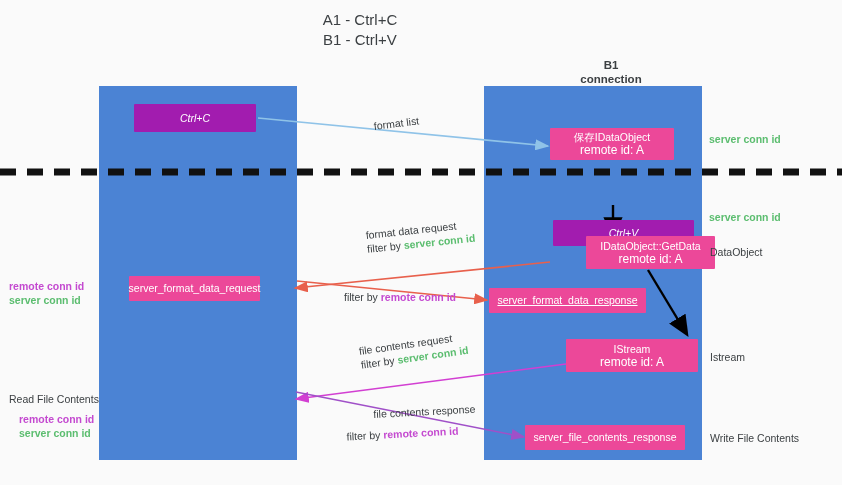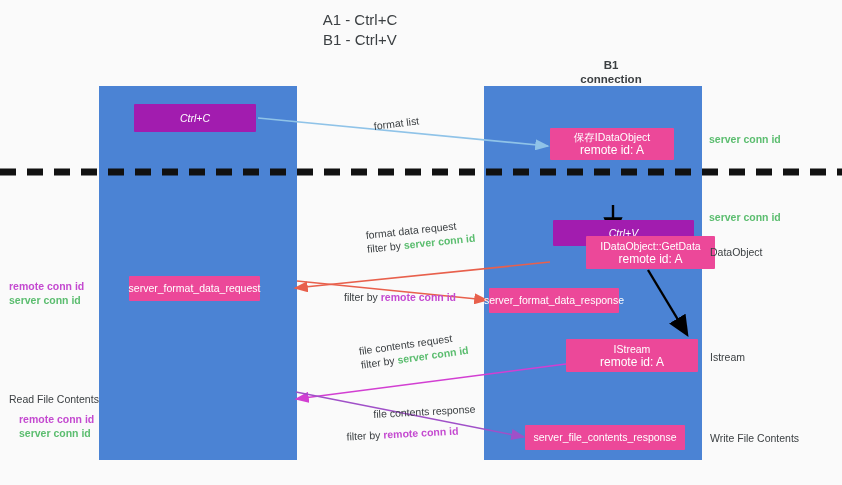--- a/index.html
+++ b/index.html
@@ -172,21 +172,21 @@
 
   <div class="node orange" style="left:566px; top:339px; width:132px; height:33px;">
     <span>IStream</span>
     <span class="l2">remote id: A</span>
   </div>
 
   <div class="node orange" style="left:129px; top:276px; width:131px; height:25px;">
     <span>server_format_data_request</span>
   </div>
 
-  <div class="node orange" style="left:489px; top:288px; width:130px; height:25px;">
+  <div class="node orange" style="left:489px; top:288px; width:157px; height:25px;text-decoration:underline;">
     <span>server_format_data_response</span>
   </div>
 
 
   <div class="node orange" style="left:525px; top:425px; width:160px; height:25px;text-align:right;">
     <span>server_file_contents_response</span>
   </div>
 
   <div class="elabel rot" style="left:373px; top:119px; transform: rotate(-7deg);">
     <span>format list</span>

